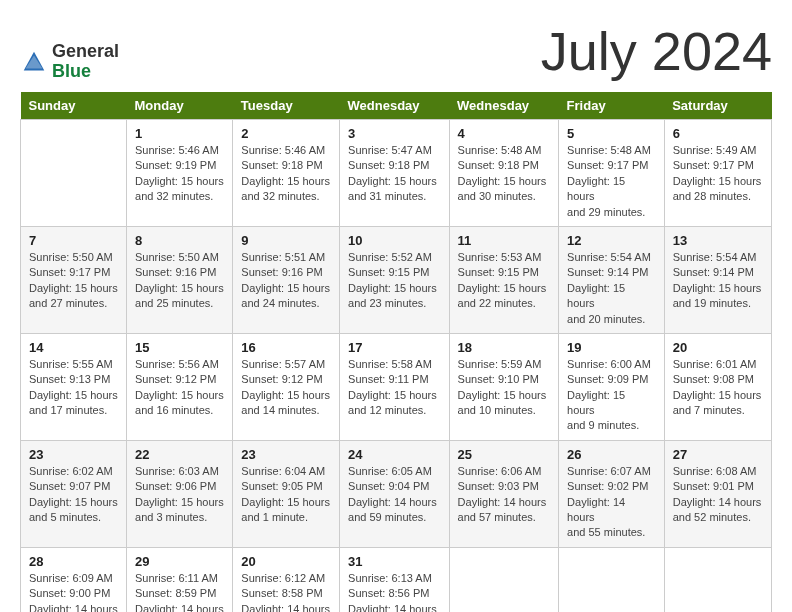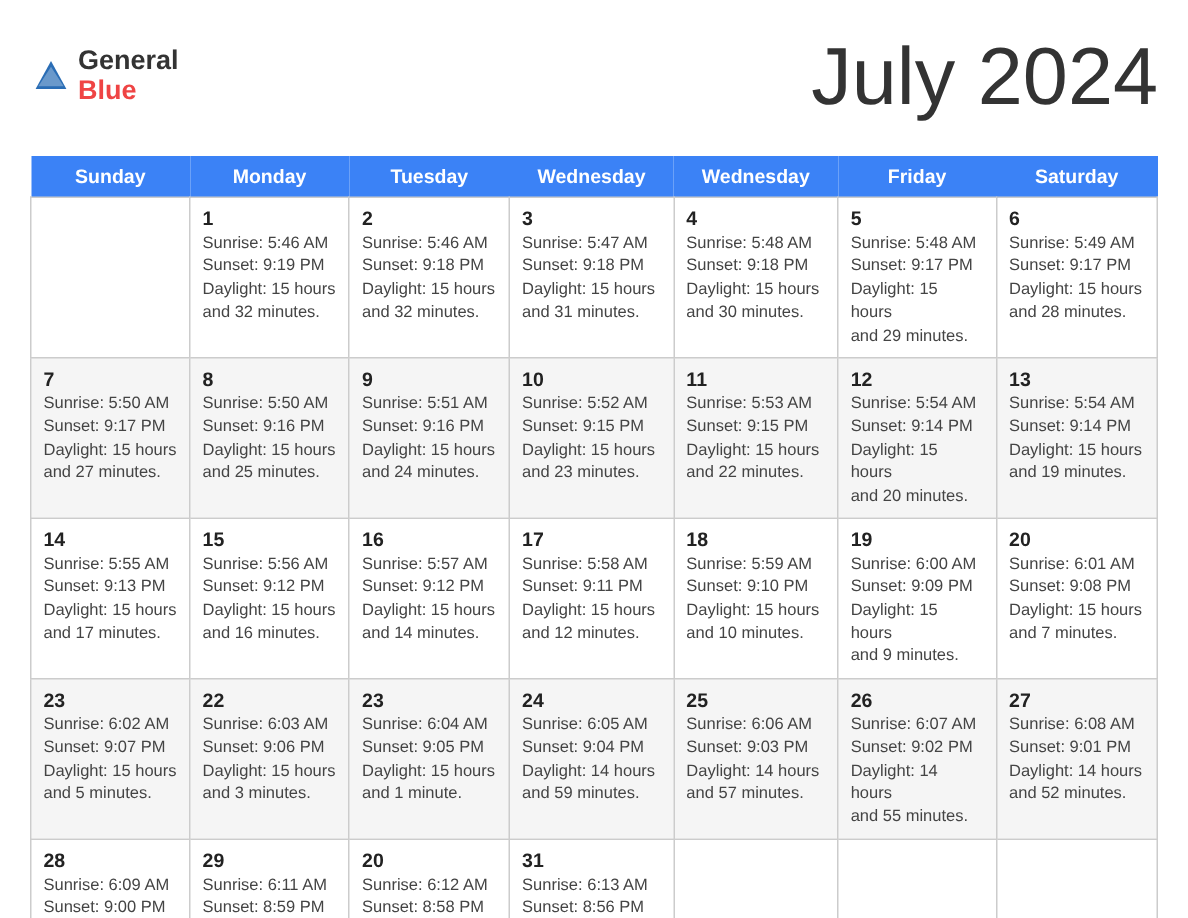--- a/index.html
+++ b/index.html
@@ -6,42 +6,42 @@
     body {
       font-family: Arial, sans-serif;
       background: #fff;
       width: 792px;
       min-height: 612px;
       padding: 20px;
     }
     .header {
       display: flex;
       justify-content: space-between;
-      align-items: center;
-      margin-bottom: 22px;
+      align-items: flex-end;
+      margin-bottom: 10px;
     }
     .logo {
       display: flex;
       align-items: center;
       gap: 4px;
     }
     .logo-text {
       display: flex;
       flex-direction: column;
       line-height: 1.1;
     }
     .logo-general {
       font-size: 18px;
       font-weight: bold;
       color: #333;
     }
     .logo-blue {
       font-size: 18px;
       font-weight: bold;
-      color: #ef4444;
+      color: #15803d;
     }
     .logo-icon {
       width: 28px;
       height: 28px;
     }
     .title-section {
       text-align: right;
     }
     .month-year {
       font-size: 54px;
@@ -51,24 +51,24 @@
     .location {
       font-size: 16px;
       color: #555;
     }
     table {
       width: 100%;
       border-collapse: collapse;
       font-size: 11px;
     }
     thead th {
-      background-color: #3b82f6;
+      background-color: #4d7c0f;
       color: white;
       padding: 6px 8px;
-      text-align: center;
+      text-align: left;
       font-size: 13px;
       font-weight: bold;
     }
     td {
       border: 1px solid #ccc;
       padding: 6px 8px;
       vertical-align: top;
       width: 113px;
       min-height: 80px;
     }

